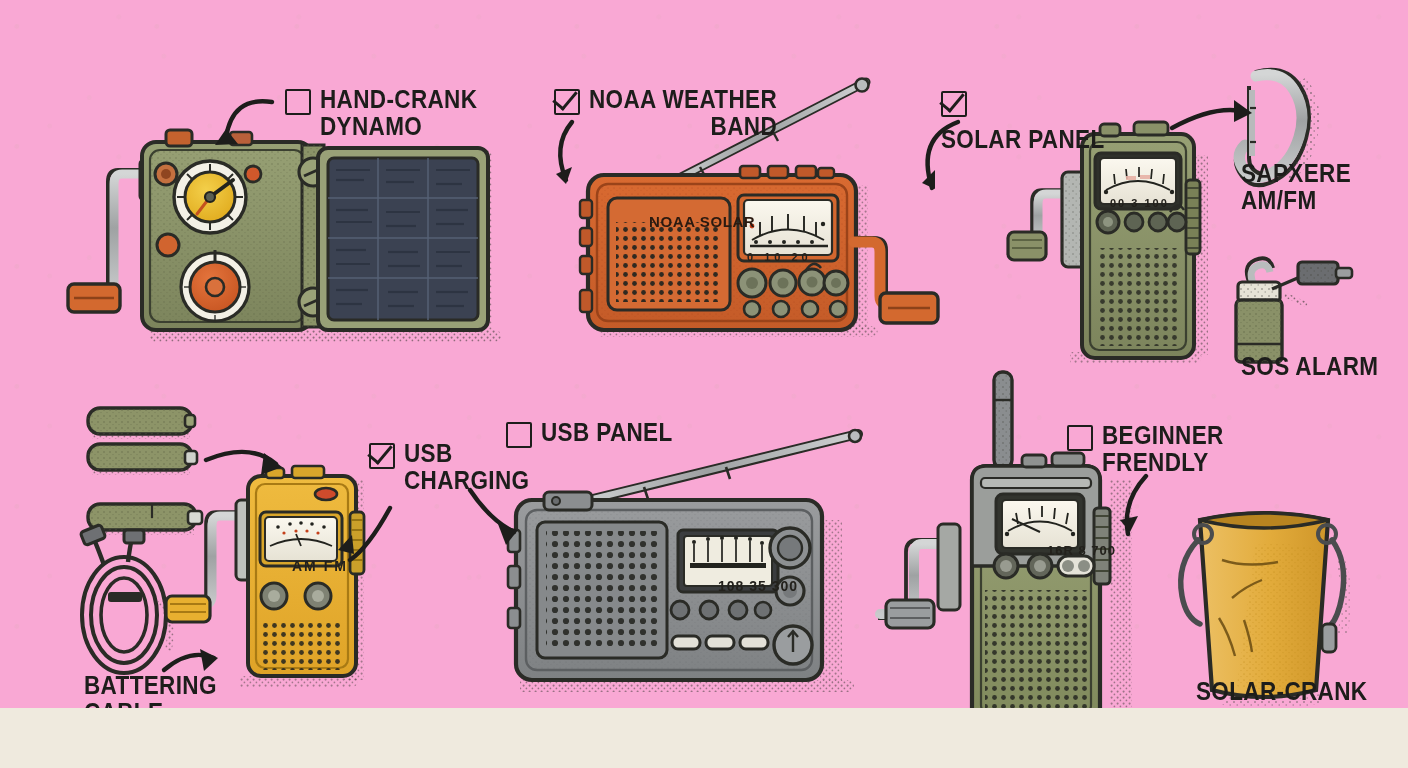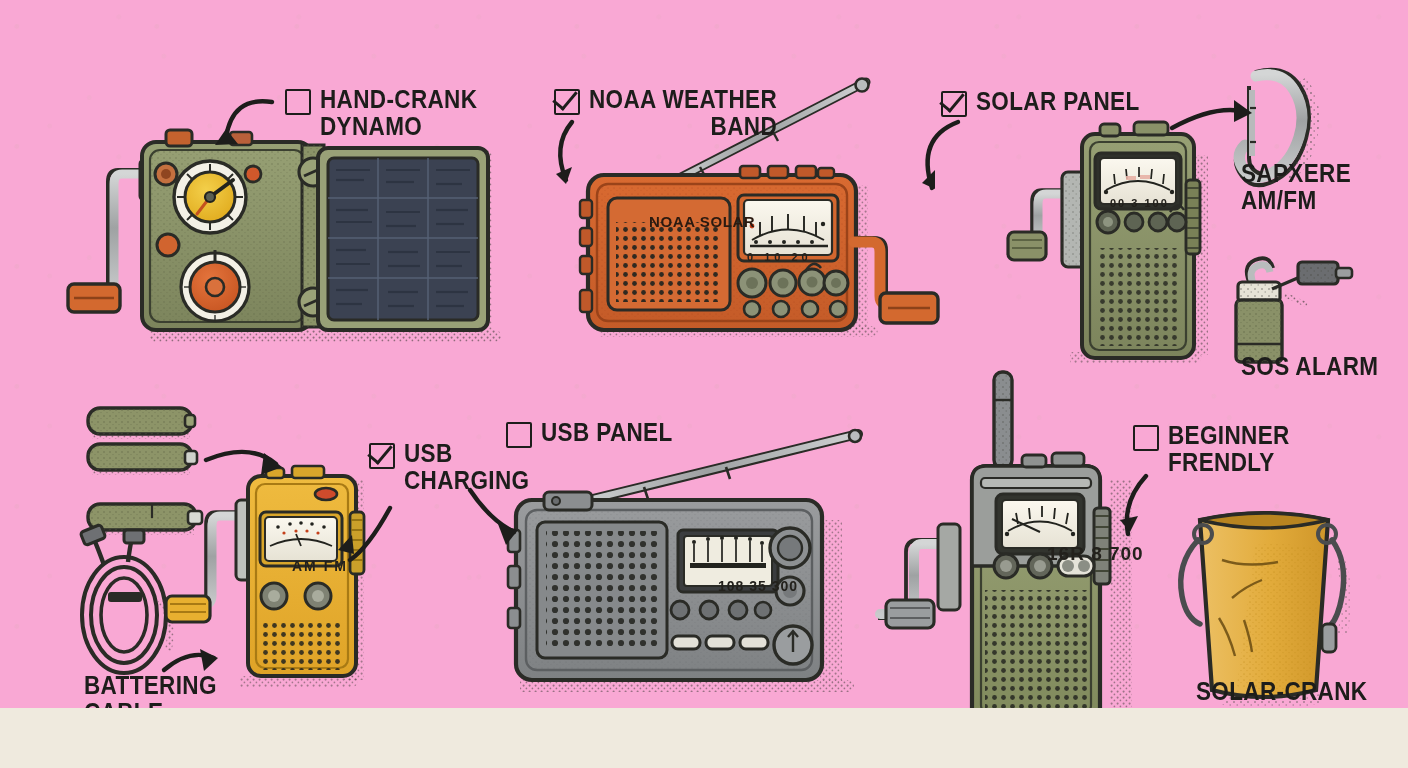--- a/index.html
+++ b/index.html
@@ -745,46 +745,46 @@
       <div class="label" style="left: 285px; top: 86px;">
         <span class="cb"></span>
         <span class="txt">HAND-CRANK
 DYNAMO</span>
       </div>
       <div class="label" style="left: 554px; top: 86px; text-align: right;">
         <span class="cb checked"></span>
         <span class="txt">NOAA WEATHER
 BAND</span>
       </div>
-      <div class="label" style="left: 941px; top: 88px;">
+      <div class="label" style="left: 941px; top: 88px; flex-direction: column;">
         <span class="cb checked"></span>
         <span class="txt">SOLAR PANEL</span>
       </div>
       <div class="label" style="left: 369px; top: 440px;">
         <span class="cb checked"></span>
         <span class="txt">USB
 CHARGING</span>
       </div>
       <div class="label" style="left: 506px; top: 419px;">
         <span class="cb"></span>
         <span class="txt">USB PANEL</span>
       </div>
-      <div class="label" style="left: 1133px; top: 422px;">
+      <div class="label" style="left: 1067px; top: 422px;">
         <span class="cb"></span>
         <span class="txt">BEGINNER
 FRENDLY</span>
       </div>
       <div class="caption" style="left: 1241px; top: 160px;">SAPXERE
 AM/FM</div>
       <div class="caption" style="left: 1241px; top: 353px;">SOS ALARM</div>
       <div class="caption" style="left: 84px; top: 672px;">BATTERING
 CABLE</div>
       <div class="caption" style="left: 1196px; top: 678px;">SOLAR-CRANK
 CLIP</div>
       <div class="dial-text" style="left: 747px; top: 251px; font-size: 11px; letter-spacing: 4px;">0 10 20</div>
       <div class="dial-text" style="left: 1110px; top: 197px; font-size: 11px; letter-spacing: 2px;">00  3  100</div>
       <div class="dial-text" style="left: 292px; top: 558px; font-size: 14px; letter-spacing: 2px;">AM    FM</div>
       <div class="dial-text" style="left: 718px; top: 578px; font-size: 14px; letter-spacing: 1px;">108  35  300</div>
-      <div class="dial-text" style="left: 1047px; top: 543px; font-size: 19px; letter-spacing: 1px;">16R  8  700</div>
+      <div class="dial-text" style="left: 1047px; top: 543px; font-size: 13px; letter-spacing: 1px;">16R  8  700</div>
       <div class="dial-text" style="left: 649px; top: 213px; font-size: 15px; font-weight: 700; letter-spacing: 0.6px; color: rgb(43, 26, 16);">NOAA SOLAR</div>
     </div>
 
 </div>
 
 </body></html>

